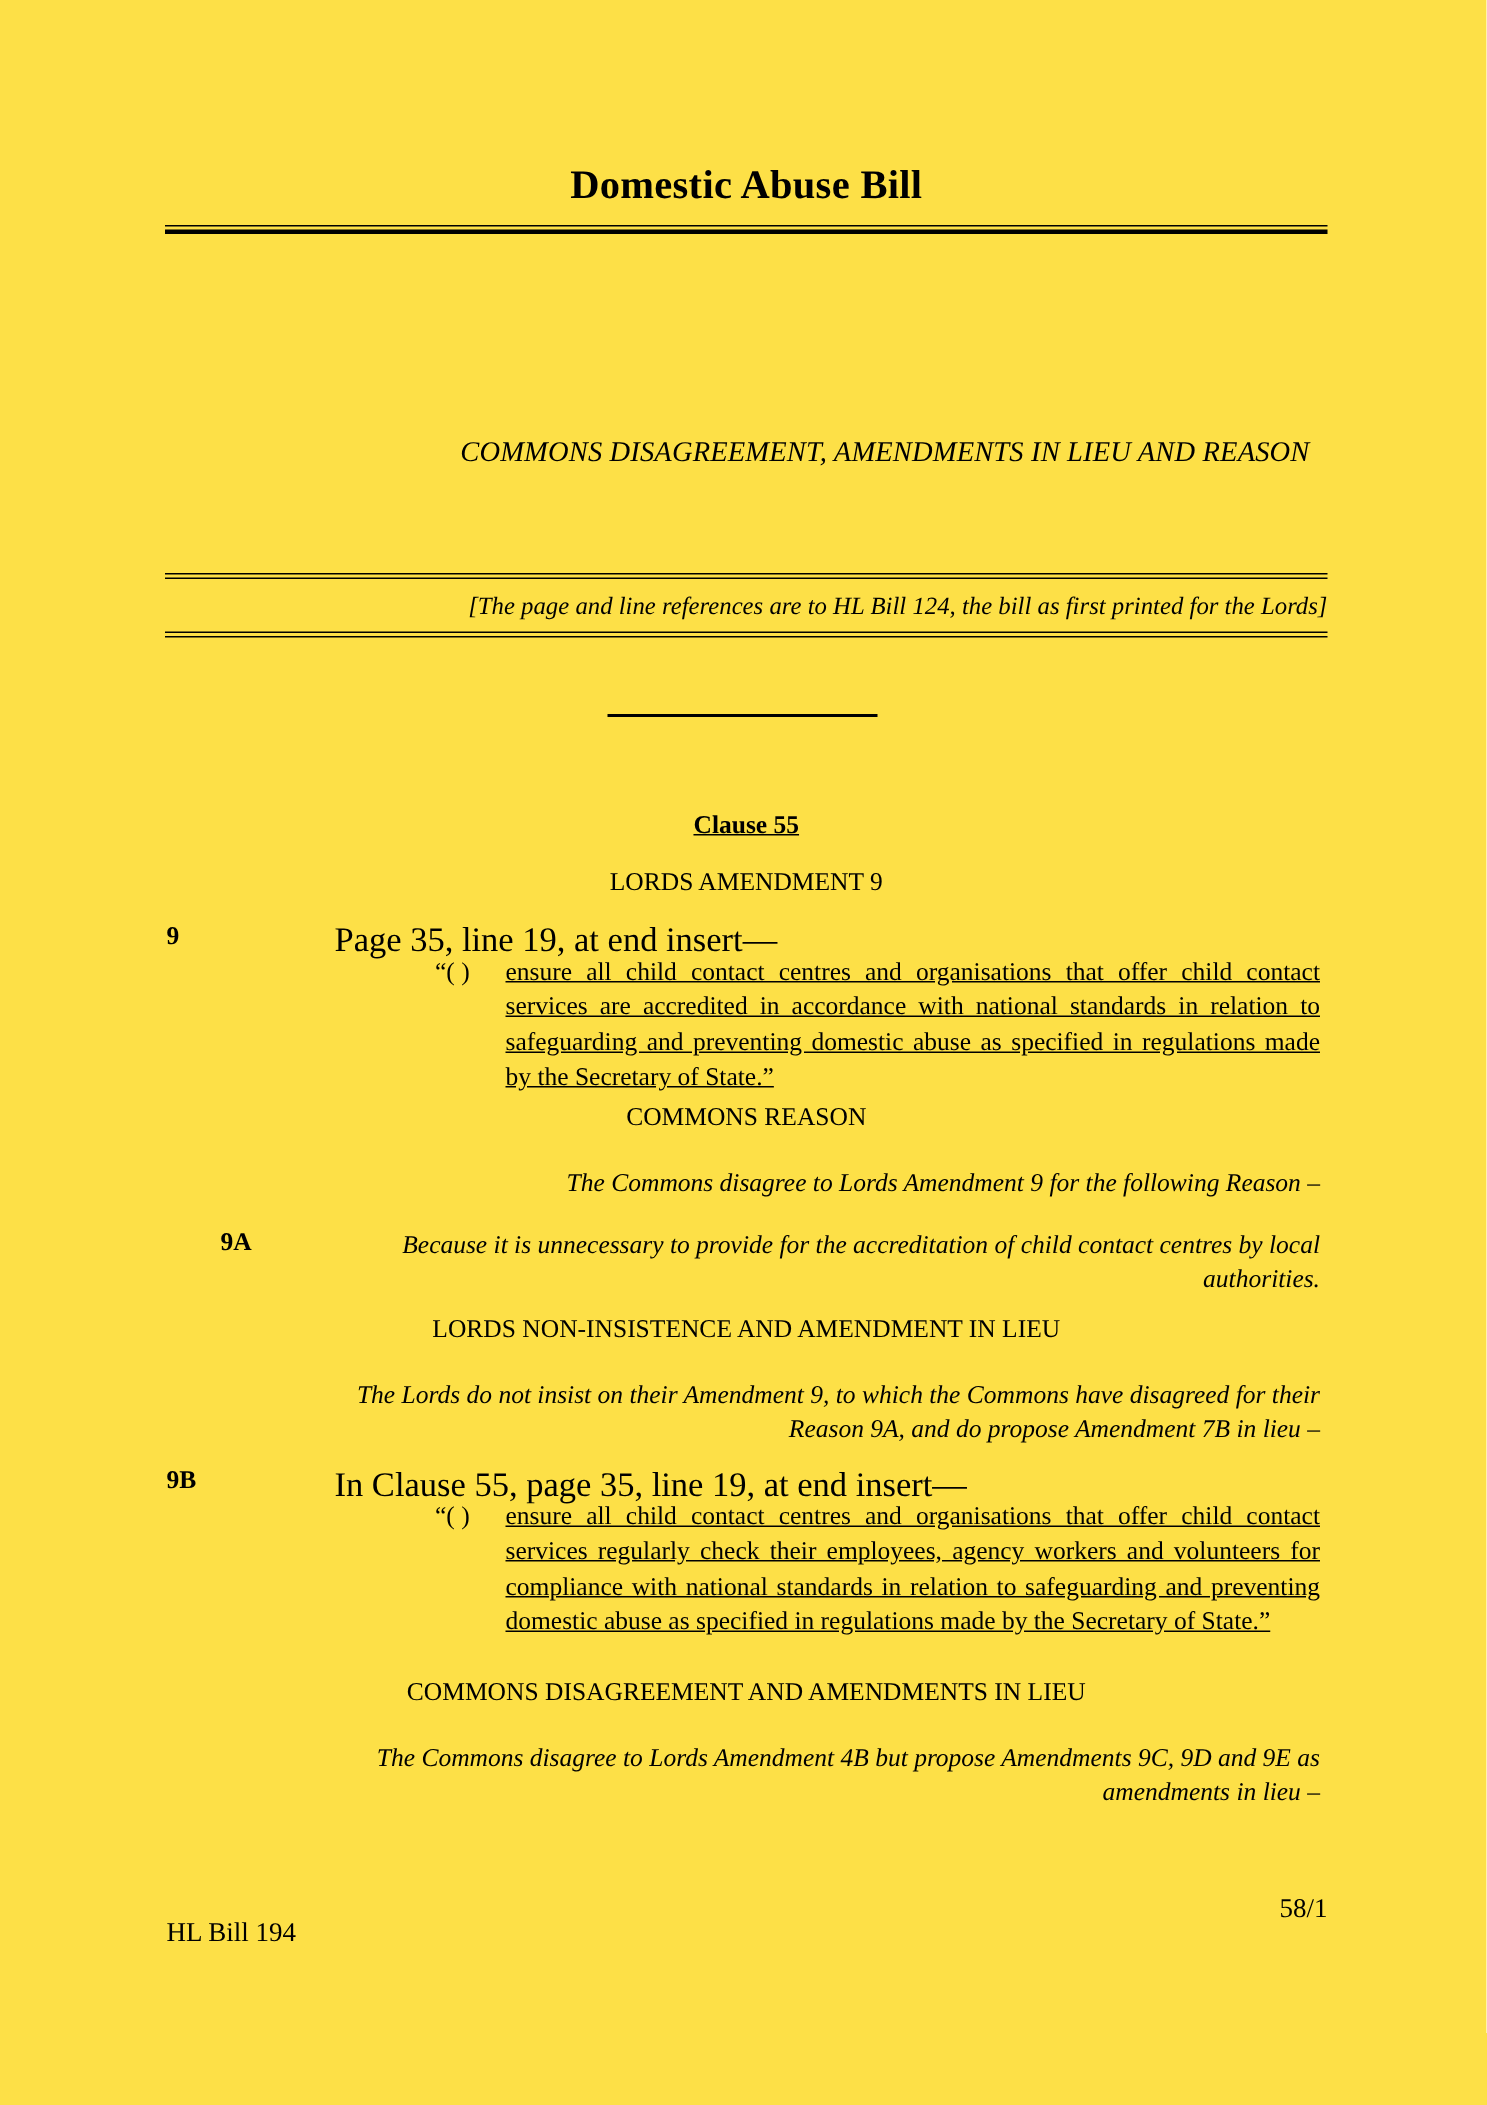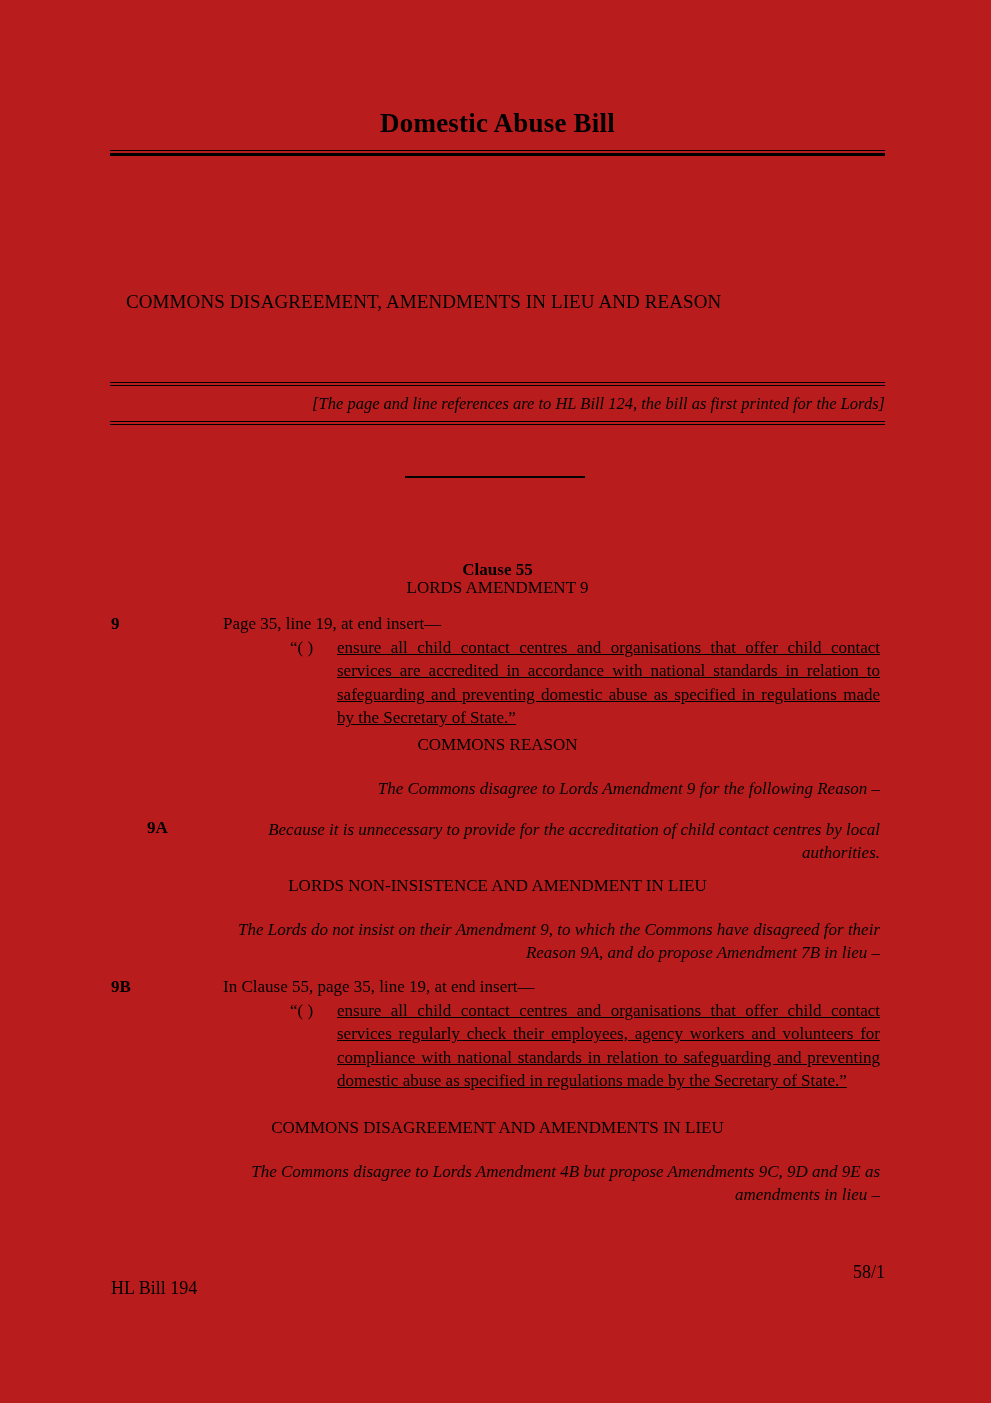--- a/index.html
+++ b/index.html
@@ -8,21 +8,21 @@
     background: #ffffff;
   }
   body {
     font-family: "Liberation Serif", "DejaVu Serif", serif;
     color: #000000;
   }
   .page {
     position: relative;
     width: 991px;
     height: 1403px;
-    background: #b91c1c;
+    background: #fde047;
     margin: 0 auto;
     overflow: hidden;
   }
 
   
   .doc-title {
     position: absolute;
     left: 110px;
     top: 108px;
     width: 775px;
@@ -45,26 +45,27 @@
     height: 2px;
   }
   .title-rule .thick {
     height: 3px;
     background: #000;
   }
 
   
   .subtitle {
     position: absolute;
-    left: 126px;
+    left: 98px;
     top: 291px;
     width: 775px;
-    text-align: left;
+    text-align: right;
     font-size: 19px;
     letter-spacing: 0.1px;
+    font-style: italic;
   }
 
   
   .note-block {
     position: absolute;
     left: 110px;
     top: 382px;
     width: 775px;
   }
   .note-block .rule-pair {
@@ -122,21 +123,21 @@
     position: absolute;
     left: 111px;
     font-size: 17px;
     font-weight: bold;
   }
 
   .body-line {
     position: absolute;
     left: 223px;
     width: 657px;
-    font-size: 17px;
+    font-size: 23px;
   }
 
   .body-italic {
     position: absolute;
     left: 223px;
     width: 657px;
     font-size: 17px;
     font-style: italic;
     line-height: 1.37;
     text-align: right;
@@ -197,21 +198,21 @@
     <div class="rule-pair-2"></div>
     <div class="note-text">[The page and line references are to HL Bill 124, the bill as first printed for the Lords]</div>
     <div class="rule-pair"></div>
     <div class="rule-pair-2"></div>
   </div>
 
   <div class="short-divider"></div>
 
   <div class="content">
 
-    <div class="clause-heading" style="top:560px;">Clause 55</div>
+    <div class="clause-heading" style="top:540px;text-decoration:underline;">Clause 55</div>
 
     <div class="centered-heading" style="top:578px;">LORDS AMENDMENT 9</div>
 
     <div class="marker" style="top:614px;">9</div>
 
     <div class="body-line" style="top:614px;">Page 35, line 19, at end insert—</div>
 
     <div class="quote-block" style="top:636px;">
       <span class="q-marker">“( )</span>
       <div class="q-text">ensure all child contact centres and organisations that offer child contact services are accredited in accordance with national standards in relation to safeguarding and preventing domestic abuse as specified in regulations made by the Secretary of State.”</div>

